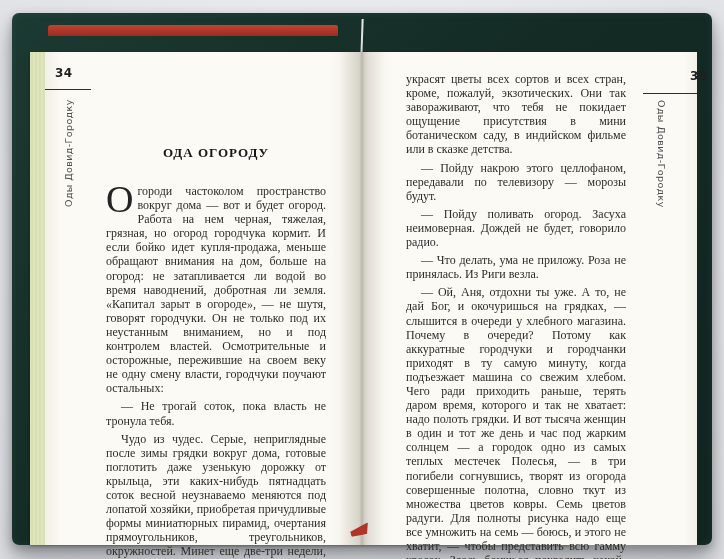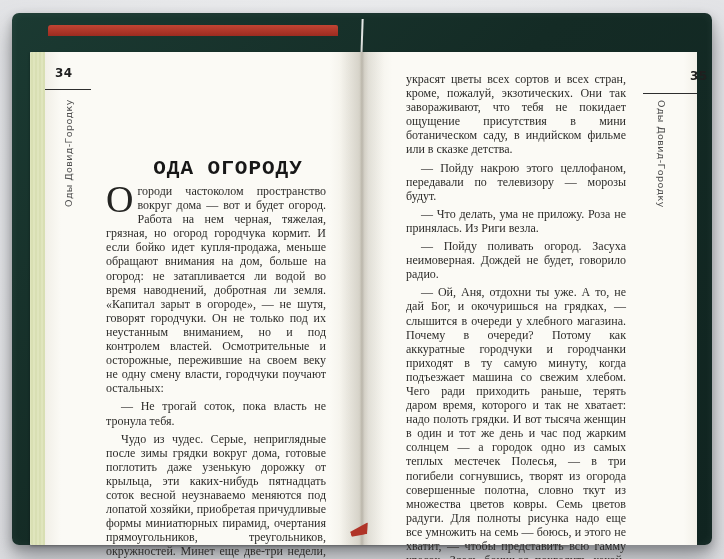--- a/index.html
+++ b/index.html
@@ -70,23 +70,23 @@
   .head-rule{position:absolute;height:0;border-top:1.4px solid #2e2e2e;}
   .side-label{
     position:absolute;font-family:"DejaVu Sans", sans-serif;
     font-size:9.5px;color:#4d4d4d;letter-spacing:.4px;white-space:nowrap;
     transform-origin:0 0;
   }
   .side-label.rot-ccw{transform:rotate(-90deg);}
   .side-label.rot-cw{transform:rotate(90deg);}
 
   .chapter-title{
-    position:absolute;margin:12px;text-align:center;
-    font-size:21px;font-weight:bold;color:#171717;letter-spacing:1px;
-    font-family:Liberation Mono, monospace;
+    position:absolute;margin:0;text-align:center;
+    font-size:13px;font-weight:bold;color:#171717;letter-spacing:1px;
+    font-family:Liberation Serif, serif;
   }
 
   .body-text{
     position:absolute;
     font-size:12px;line-height:14.1px;color:#2d2c2a;
     text-align:justify;text-justify:inter-word;
   }
   .body-text p{margin:4px;}
   .para-indent{text-indent:15px;}
   .dropcap{
@@ -121,22 +121,22 @@
       </div>
 
       <div class="page right">
         <div class="pagenum" style="left:288px;top:17px;margin-left:40px;">35</div>
         <div class="head-rule" style="left:281px;top:41px;width:54px;"></div>
         <div class="side-label rot-cw" style="left:305px;top:48px;">Оды Довид-Городку</div>
 
         <div class="body-text" style="left:40px;top:16px;width:228px;">
           <p>украсят цветы всех сортов и всех стран, кроме, пожалуй, экзотических. Они так завораживают, что тебя не покидает ощущение присутствия в мини ботаническом саду, в индийском фильме или в сказке детства.</p>
           <p class="para-indent">— Пойду накрою этого целлофаном, передавали по телевизору — морозы будут.</p>
+          <p class="para-indent">— Пойду поливать огород. Засуха неимоверная. Дождей не будет, говорило радио.</p>
           <p class="para-indent">— Что делать, ума не приложу. Роза не принялась. Из Риги везла.</p>
-          <p class="para-indent">— Пойду поливать огород. Засуха неимоверная. Дождей не будет, говорило радио.</p>
           <p class="para-indent">— Ой, Аня, отдохни ты уже. А то, не дай Бог, и окочуришься на грядках, — слышится в очереди у хлебного магазина. Почему в очереди? Потому как аккуратные городчуки и городчанки приходят в ту самую минуту, когда подъезжает машина со свежим хлебом. Чего ради приходить раньше, терять даром время, которого и так не хватает: надо полоть грядки. И вот тысяча женщин в один и тот же день и час под жарким солнцем — а городок одно из самых теплых местечек Полесья, — в три погибели согнувшись, творят из огорода совершенные полотна, словно ткут из множества цветов ковры. Семь цветов радуги. Для полноты рисунка надо еще все умножить на семь — боюсь, и этого не хватит, — чтобы представить всю гамму красок. Здесь боишься похвалить какой-нибудь один цветок: этим обидишь другой. Цветы редко срезают в вазы. Подарят разве что на дорогу уважаемому гостю или срежут на букет школьнику в первый день сентября. А уж как хвастают друг перед</p>
         </div>
       </div>
 
       <div class="gutter-shade"></div>
     </div>
 
     <div class="ribbon-tip"></div>
   </div>
 </div>

